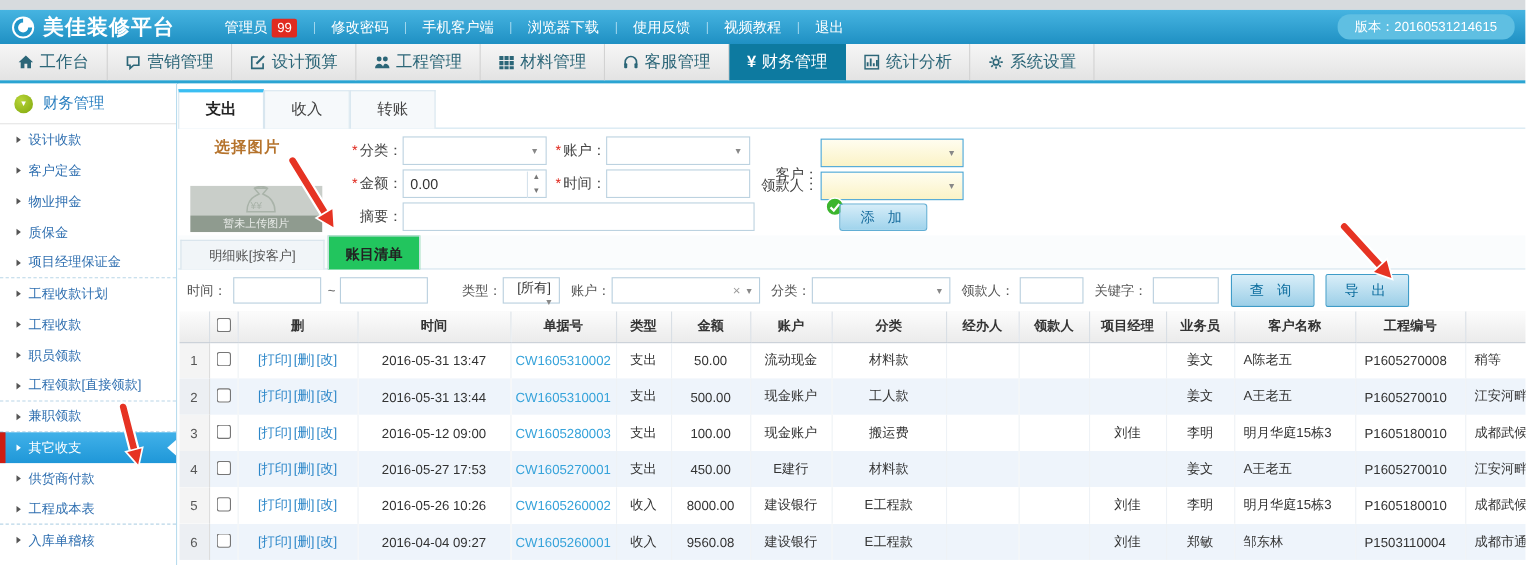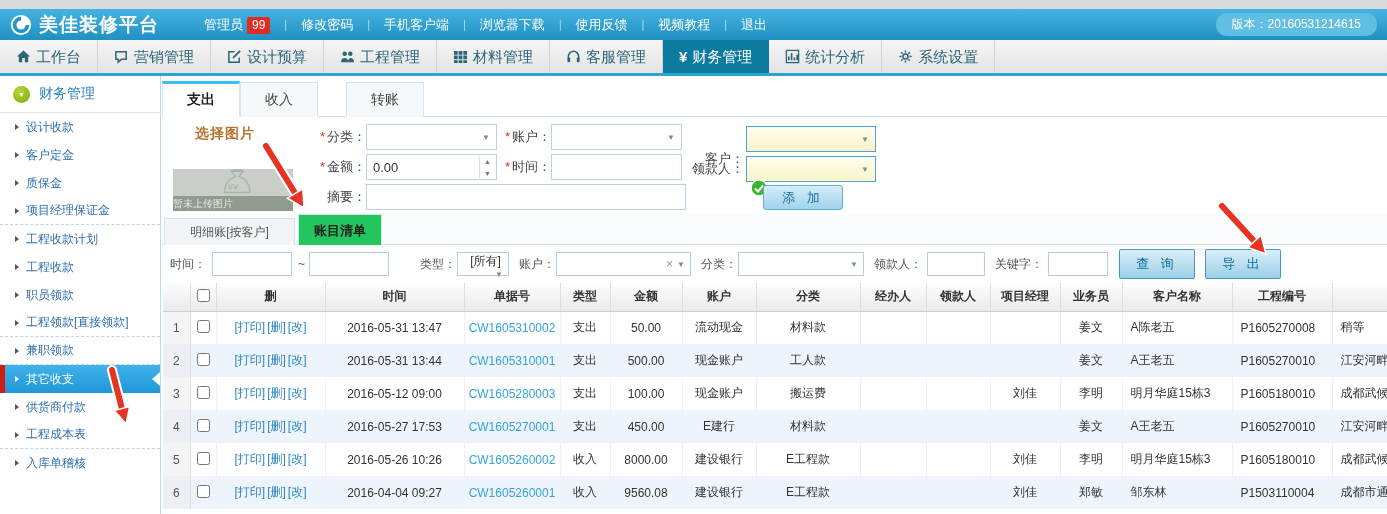--- a/index.html
+++ b/index.html
@@ -52,21 +52,21 @@
   #tabrow1 { position:absolute; left:0; top:0; width:1225px; height:41px; border-bottom:1px solid #cfe4f0; }
   .etab { position:absolute; top:6px; height:35px; width:78px; text-align:center; line-height:33px; font-size:14px; color:#444;
           background:#f6f9fb; border:1px solid #d8e6ef; border-bottom:none; cursor:pointer; }
   .etab.active { background:#fff; border-top:3px solid #3bbef2; font-weight:bold; color:#222; height:36px; top:5px; line-height:31px; }
 
   
   #form { position:absolute; left:0; top:41px; width:1225px; height:97px; font-size:13px; color:#444; }
   .img-label { position:absolute; left:33px; top:8px; color:#b5732c; font-weight:bold; font-size:14px; letter-spacing:1px; }
   .img-box { position:absolute; left:11px; top:52px; width:120px; height:42px; background:#c9cec9; overflow:hidden; }
   .img-box svg { position:absolute; left:30px; top:-2px; }
-  .img-band { position:absolute; left:0; bottom:0; width:100%; height:15px; background:#8f9b8f; color:#e9ece9; font-size:10px; text-align:left; line-height:15px; }
+  .img-band { position:absolute; left:0; bottom:0; width:100%; height:15px; background:#8f9b8f; color:#e9ece9; font-size:10px; text-align:center; line-height:15px; }
   .flabel { position:absolute; text-align:right; width:70px; line-height:26px; }
   .req { color:#e02b20; margin-right:2px; }
   .fctrl { position:absolute; height:26px; border:1px solid #bcd2e0; background:#fff; }
   .fselect { display:flex; align-items:center; }
   .fselect .caret { margin-left:auto; margin-right:6px; color:#888; font-size:8px; }
   .fselect.yellow { background:linear-gradient(#fffdf0,#fbf3c6); border-color:#49a5d3; }
   .finput { padding:0 6px; font-size:13px; color:#333; line-height:24px; font-family:inherit; width:100%; height:100%; border:none; outline:none; background:transparent; }
   .spin { position:absolute; right:1px; top:1px; width:16px; height:24px; border-left:1px solid #d5e2ec; display:flex; flex-direction:column; }
   .spin span { flex:1; font-size:7px; color:#777; text-align:center; line-height:12px; cursor:pointer; }
   .add-btn { position:absolute; left:601px; top:68px; width:80px; height:25px; background:linear-gradient(#d6edf8,#9fd3ec);
@@ -234,20 +234,24 @@
         <div class="sb-item">
           <span class="tri"></span>
           <span>设计收款</span>
         </div>
         <div class="sb-item">
           <span class="tri"></span>
           <span>客户定金</span>
         </div>
         <div class="sb-item">
           <span class="tri"></span>
+          <span>物业押金</span>
+        </div>
+        <div class="sb-item">
+          <span class="tri"></span>
           <span>质保金</span>
         </div>
         <div class="sb-item divided">
           <span class="tri"></span>
           <span>项目经理保证金</span>
         </div>
         <div class="sb-item">
           <span class="tri"></span>
           <span>工程收款计划</span>
         </div>
@@ -284,21 +288,21 @@
           <span>入库单稽核</span>
         </div>
       </div>
   </div>
 
   <div id="content">
 
     <div id="tabrow1">
         <div class="etab active" style="left: 0px;">支出</div>
         <div class="etab" style="left: 78px;">收入</div>
-        <div class="etab" style="left: 156px; margin-left: 28px;">转账</div>
+        <div class="etab" style="left: 156px;">转账</div>
       </div>
 
     <div id="form">
       <div class="img-label">选择图片</div>
       <div class="img-box">
         <svg width="60" height="34" viewBox="0 0 60 40">
           <path d="M30 5c4-3 10-2 12 0l-5 6c10 4 13 12 13 19H20c0-7 3-15 13-19l-5-6c2-2 8-3 12 0z" fill="none" stroke="#a9b3a9" stroke-width="1.6"></path>
           <text x="30" y="27" font-size="11" fill="#a9b3a9" text-anchor="middle">¥¥</text>
         </svg>
         <div class="img-band">暂未上传图片</div>

